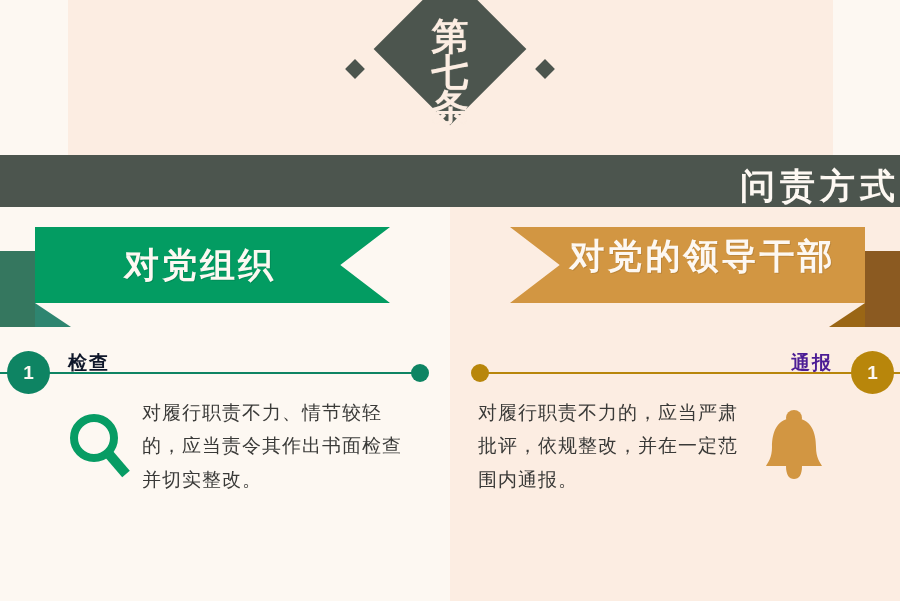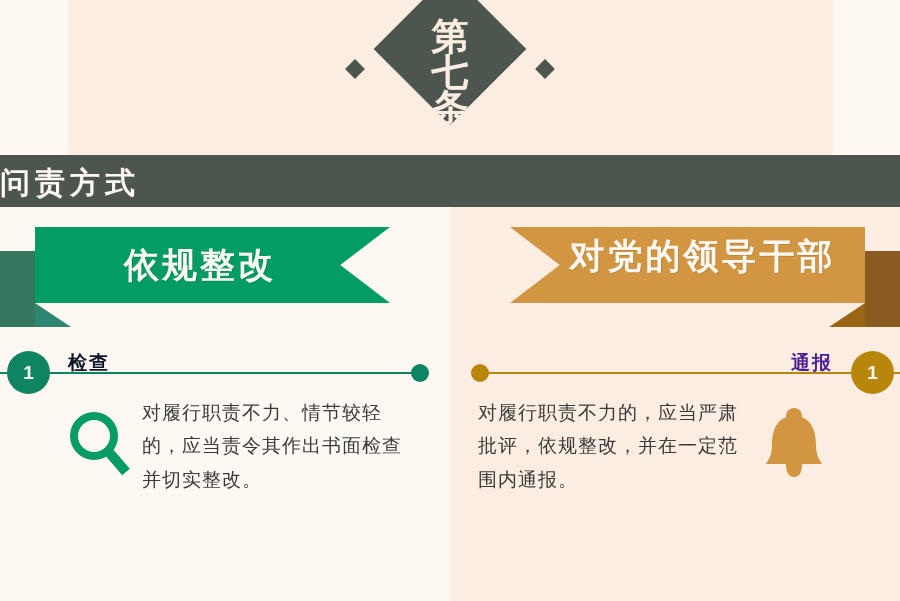--- a/index.html
+++ b/index.html
@@ -99,23 +99,23 @@
     position: absolute;
     left: 0; top: 155px;
     width: 900px; height: 52px;
     background: #4C554E;
     overflow: visible;
   }
   .title-text {
     position: absolute;
     left: 0; top: 8px;
     width: 900px;
-    text-align: left;
+    text-align: right;
     font-family: "Liberation Sans", "DejaVu Sans", sans-serif;
-    font-size: 30px;
+    font-size: 35px;
     font-weight: 700;
     letter-spacing: 5px;
     color: #FDF8F2;
     white-space: nowrap;
   }
   .title-ghost {
     position: absolute;
     left: 0; top: 207px;
     width: 900px; height: 26px;
     overflow: hidden;
@@ -231,21 +231,21 @@
     white-space: nowrap;
   }
   .step-label-left  { left: 68px;  color: #0f172a; }
   .step-label-right { right: 67px; color: #4c1d95; }
 
   
   .body-block {
     position: absolute;
     top: 396px;
     display: flex;
-    align-items: center;
+    align-items: flex-end;
   }
   .body-left  { left: 60px;  width: 370px; }
   .body-right { left: 478px; width: 390px; }
 
   .body-text {
     font-family: "Liberation Serif", "DejaVu Serif", serif;
     font-size: 19px;
     line-height: 1.75;
     color: #3A3A38;
     letter-spacing: 1px;
@@ -296,21 +296,21 @@
     <div class="title-text">问责方式</div>
   </div>
   <div class="title-ghost">
     <div class="title-text">问责方式</div>
   </div>
 
   <div class="fold-left"></div>
   <div class="fold-left-tri"></div>
   <div class="ribbon-left-shape"></div>
   <div class="ribbon-text-left">
-    <div class="ribbon-label">依规整改</div>
+    <div class="ribbon-label">对党组织</div>
   </div>
 
   <div class="fold-right"></div>
   <div class="fold-right-tri"></div>
   <div class="ribbon-right-shape"></div>
   <div class="ribbon-text-right">
     <div class="ribbon-label">对党的领导干部</div>
   </div>
 
   <div class="rail rail-left"></div>

